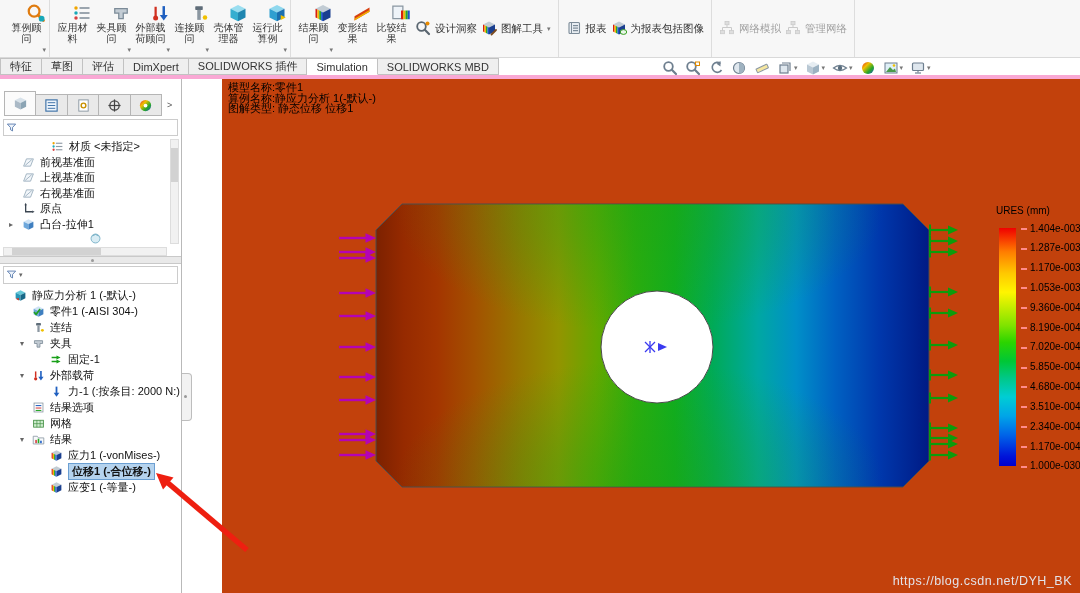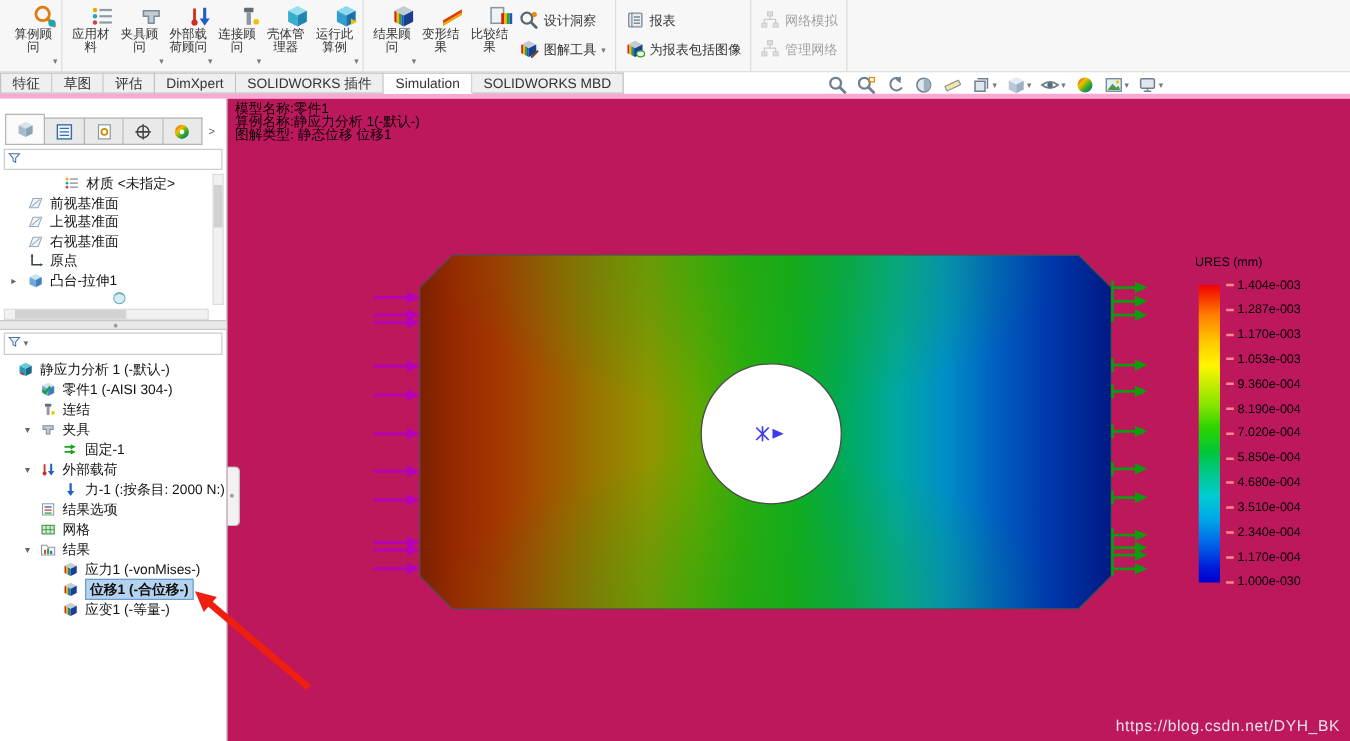--- a/index.html
+++ b/index.html
@@ -6,21 +6,21 @@
     font-family:"Liberation Sans","DejaVu Sans",sans-serif;background:#fff;}
   #app{position:relative;width:1080px;height:593px;}
 
   
   #ribbon{height:58px;background:#f7f7f7;border-bottom:1px solid #d9d9d9;display:flex;align-items:stretch;padding-left:4px;box-sizing:border-box;}
   .rgroup{display:flex;align-items:stretch;padding:2px 3px;border-right:1px solid #ddd;}
   .rbtn{width:39px;display:flex;flex-direction:column;align-items:flex-end;font-size:10px;line-height:1.08;text-align:center;color:#333;cursor:default;}
   .ric{height:21px;display:flex;align-items:flex-end;}
   .rlabel{word-break:break-all;}
   .bcaret{font-size:7px;color:#777;height:9px;margin-top:auto;}
-  .rstack{display:flex;flex-direction:column;justify-content:center;gap:4px;padding:0 4px;}
+  .rstack{display:flex;flex-direction:row;justify-content:center;gap:4px;padding:0 4px;}
   .sbtn{display:flex;align-items:center;gap:4px;font-size:10.5px;color:#333;white-space:nowrap;}
   .scaret{font-size:7px;color:#777;}
   .dis{opacity:.45;filter:grayscale(1);}
 
   
   #tabrow{position:relative;height:21px;background:#fff;border-bottom:4px solid #f9a8d4;display:flex;box-sizing:border-box;}
   #tabs{display:flex;height:100%;}
   .dtab{padding:0 9px;font-size:11px;display:flex;align-items:center;background:#efefef;border:1px solid #c2c2c2;border-left:none;color:#333;box-sizing:border-box;}
   .dtab:first-child{border-left:1px solid #c2c2c2;}
   .dtab.active{background:#fff;border-bottom-color:#fff;}
@@ -52,21 +52,21 @@
   #vthumb{position:absolute;top:8px;left:0;width:100%;height:34px;background:#d2d2d2;}
   #hscroll{position:absolute;left:3px;right:14px;top:168px;height:9px;background:#f1f1f1;border:1px solid #ddd;box-sizing:border-box;}
   #hthumb{position:absolute;top:0;left:8px;width:55%;height:100%;background:#d2d2d2;}
   #splitter{position:absolute;left:0;right:0;top:177px;height:8px;background:#e9e9e9;border-top:1px solid #c9c9c9;border-bottom:1px solid #c9c9c9;box-sizing:border-box;}
   #splitter .dot{position:absolute;left:50%;top:2px;width:3px;height:3px;border-radius:50%;background:#9a9a9a;}
   #stree{position:absolute;top:208px;left:2px;right:16px;}
   #panelhandle{position:absolute;left:182px;top:294px;width:9px;height:46px;background:#f2f2f2;border:1px solid #bdbdbd;border-left:none;border-radius:0 4px 4px 0;z-index:5;}
   #panelhandle .dot{position:absolute;left:2px;top:21px;width:3px;height:3px;border-radius:50%;background:#999;}
 
   
-  #viewport{flex:1;position:relative;background:#be185d;}
+  #viewport{flex:1;position:relative;background:#c2410c;margin-left:40px;}
   #annotation{position:absolute;left:6px;top:3px;font-size:11px;line-height:10.5px;color:#000;}
   #model{position:absolute;left:107px;top:116px;}
   #legend{position:absolute;left:772px;top:126px;width:130px;height:285px;font-size:10px;color:#000;}
   #legend-title{margin-left:2px;}
   #legend-bar{position:absolute;left:5px;top:23px;width:17px;height:238px;
     background:linear-gradient(to bottom,#f00000 0%,#ff7d00 10%,#ffc800 19%,#fff500 27%,#c8ee00 33%,#7fe300 41%,#2cd400 48%,#00c736 56%,#00c887 63%,#00cdd4 71%,#00a5e8 79%,#0064e8 87%,#0014d9 96%,#0000cd 100%);}
   #legend-labels .lrow{position:absolute;left:27px;white-space:nowrap;}
   .ltick{display:inline-block;width:6px;height:2px;background:#ff8a8a;margin-right:3px;vertical-align:middle;}
   #watermark{position:absolute;right:8px;bottom:5px;font-size:12.5px;color:#e3e3ea;letter-spacing:.5px;}
   #redarrow{position:absolute;left:0;top:0;pointer-events:none;z-index:20;}

